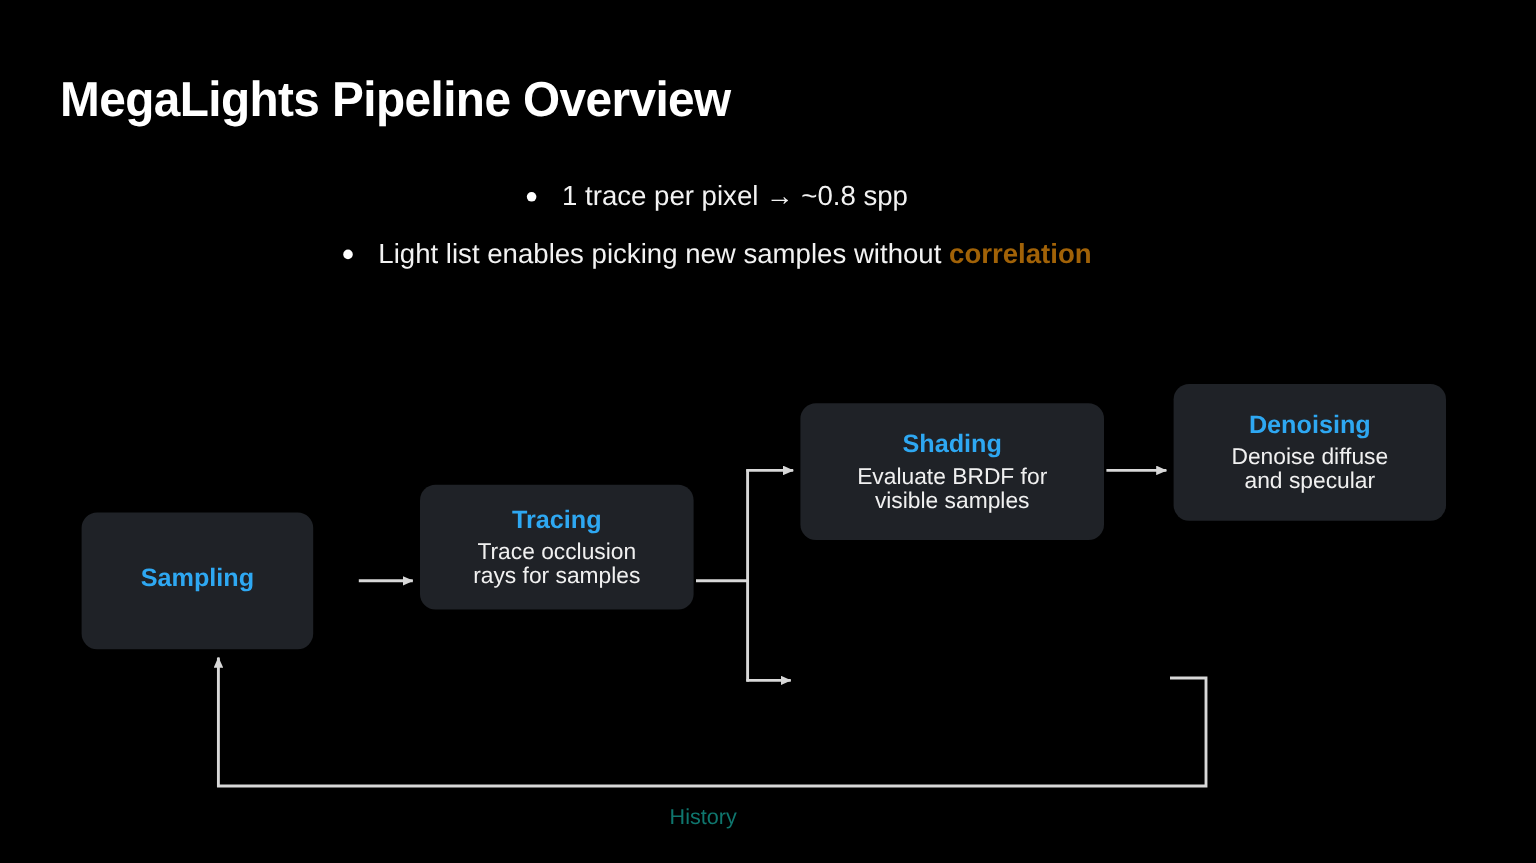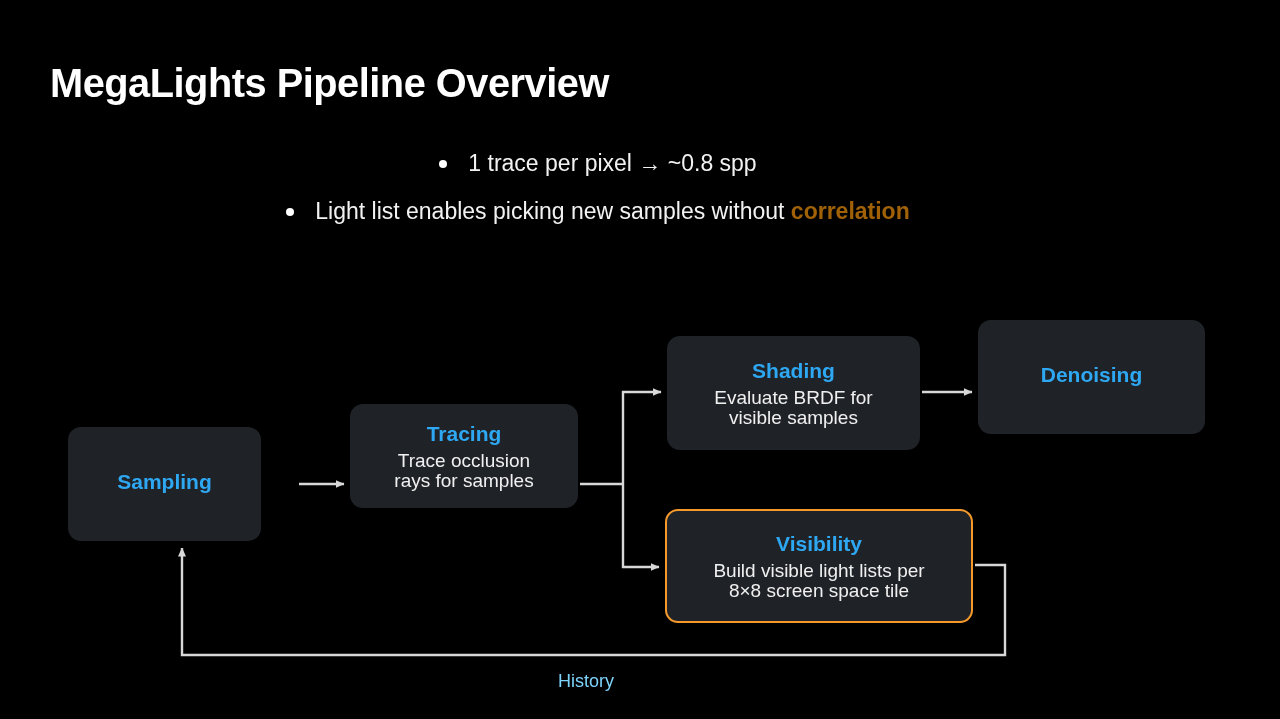--- a/index.html
+++ b/index.html
@@ -112,21 +112,21 @@
     font-size: 19px;
     line-height: 20px;
     color: #f0f0f0;
     text-align: center;
     white-space: pre-line;
   }
 
   .edge-label {
     position: absolute;
     font-size: 18px;
-    color: #7dd3fc;
+    color: #0f766e;
     white-space: nowrap;
   }
 
   
   #node-sampling  { left: 68px;  top: 407px; width: 193px; height: 114px; }
   #node-tracing   { left: 350px; top: 384px; width: 228px; height: 104px; }
   #node-shading   { left: 667px; top: 316px; width: 253px; height: 114px; }
   #node-denoising { left: 978px; top: 300px; width: 227px; height: 114px; }
   #node-visibility{ left: 665px; top: 489px; width: 308px; height: 114px; }
 
@@ -200,25 +200,22 @@
     </div>
 
     <div class="node" id="node-shading">
       <div class="node-title">Shading</div>
       <div class="node-desc">Evaluate BRDF for
 visible samples</div>
     </div>
 
     <div class="node" id="node-denoising">
       <div class="node-title">Denoising</div>
-    </div>
-
-    <div class="node highlight" id="node-visibility">
-      <div class="node-title">Visibility</div>
-      <div class="node-desc">Build visible light lists per
-8×8 screen space tile</div>
-    </div>
+      <div class="node-desc">Denoise diffuse
+and specular</div>
+    </div>
+
 
     <div class="edge-label" id="label-history">History</div>
 
   </div>
 
 </div>
 
 </body></html>

